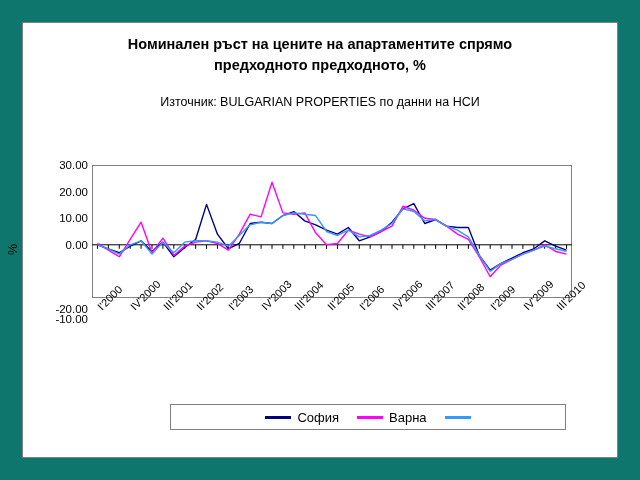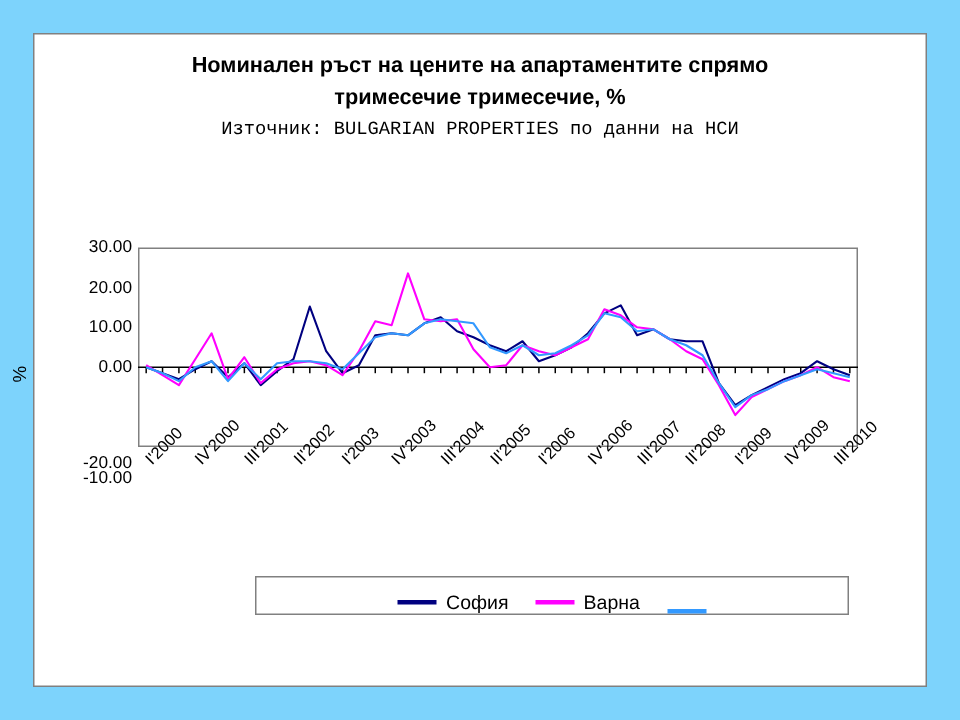--- a/index.html
+++ b/index.html
@@ -4,21 +4,21 @@
 <style>
   html, body {
     margin: 0;
     padding: 0;
     background: #ffffff;
   }
   #page {
     position: relative;
     width: 640px;
     height: 480px;
-    background: #7dd3fc;
+    background: #0f766e;
     font-family: "Liberation Sans", sans-serif;
     overflow: hidden;
   }
   #frame {
     position: absolute;
     left: 22px;
     top: 22px;
     width: 596px;
     height: 436px;
     border: 1px solid #808080;
@@ -37,22 +37,21 @@
     font-weight: bold;
     color: #000000;
     line-height: 21px;
     letter-spacing: 0px;
   }
   .subtitle-line {
     font-size: 12.5px;
     font-weight: normal;
     color: #000000;
     line-height: 20px;
-    margin-top: 0;
-    font-family: Liberation Mono, monospace;
+    margin-top: 16px;
   }
   
   #plot-wrap {
     position: absolute;
     left: 92px;
     top: 165px;
     width: 480px;
     height: 133px;
   }
   #plot-area {
@@ -107,28 +106,28 @@
     font-size: 11px;
     color: #000000;
     white-space: nowrap;
     transform: rotate(-45deg);
     transform-origin: left top;
   }
   
   #legend {
     position: absolute;
     left: 170px;
-    top: 384px;
+    top: 404px;
     width: 396px;
     height: 26px;
     border: 1px solid #808080;
     box-sizing: border-box;
     background: #ffffff;
     display: flex;
-    align-items: flex-end;
+    align-items: center;
     justify-content: center;
     gap: 18px;
   }
   .legend-item {
     display: flex;
     align-items: center;
     gap: 6px;
   }
   .legend-swatch {
     display: block;
@@ -142,21 +141,21 @@
   }
 </style>
 </head>
 <body>
 
 <div id="page">
   <div id="frame"></div>
 
   <div id="title-block">
     <div class="title-line">Номинален ръст на цените на апартаментите спрямо</div>
-    <div class="title-line">тримесечие тримесечие, %</div>
+    <div class="title-line">предходното предходното, %</div>
     <div class="subtitle-line">Източник: BULGARIAN PROPERTIES по данни на НСИ</div>
   </div>
 
   <div id="yaxis-title">%</div>
 
   <div id="ylabels">
       <div class="ytick-label" style="top: 0px;">30.00</div>
       <div class="ytick-label" style="top: 26.6px;">20.00</div>
       <div class="ytick-label" style="top: 53.2px;">10.00</div>
       <div class="ytick-label" style="top: 79.8px;">0.00</div>

